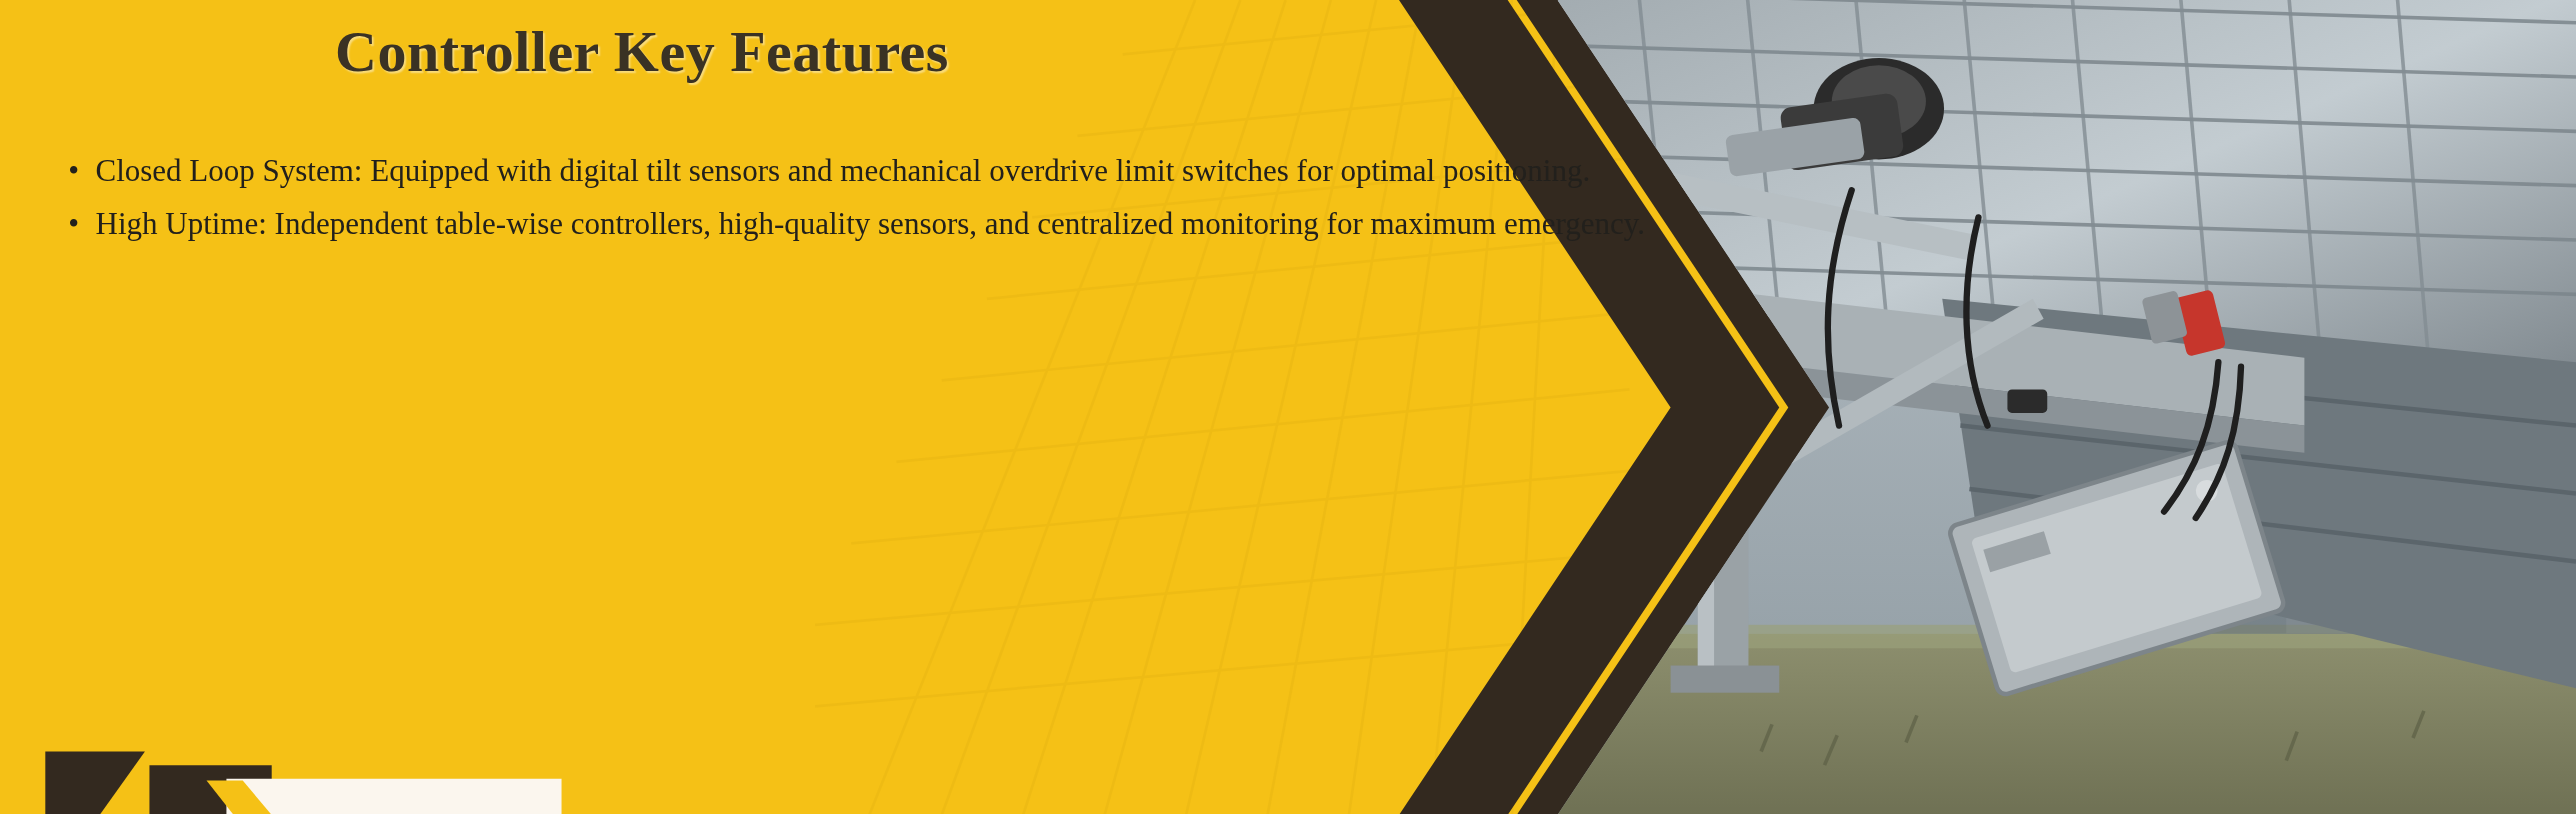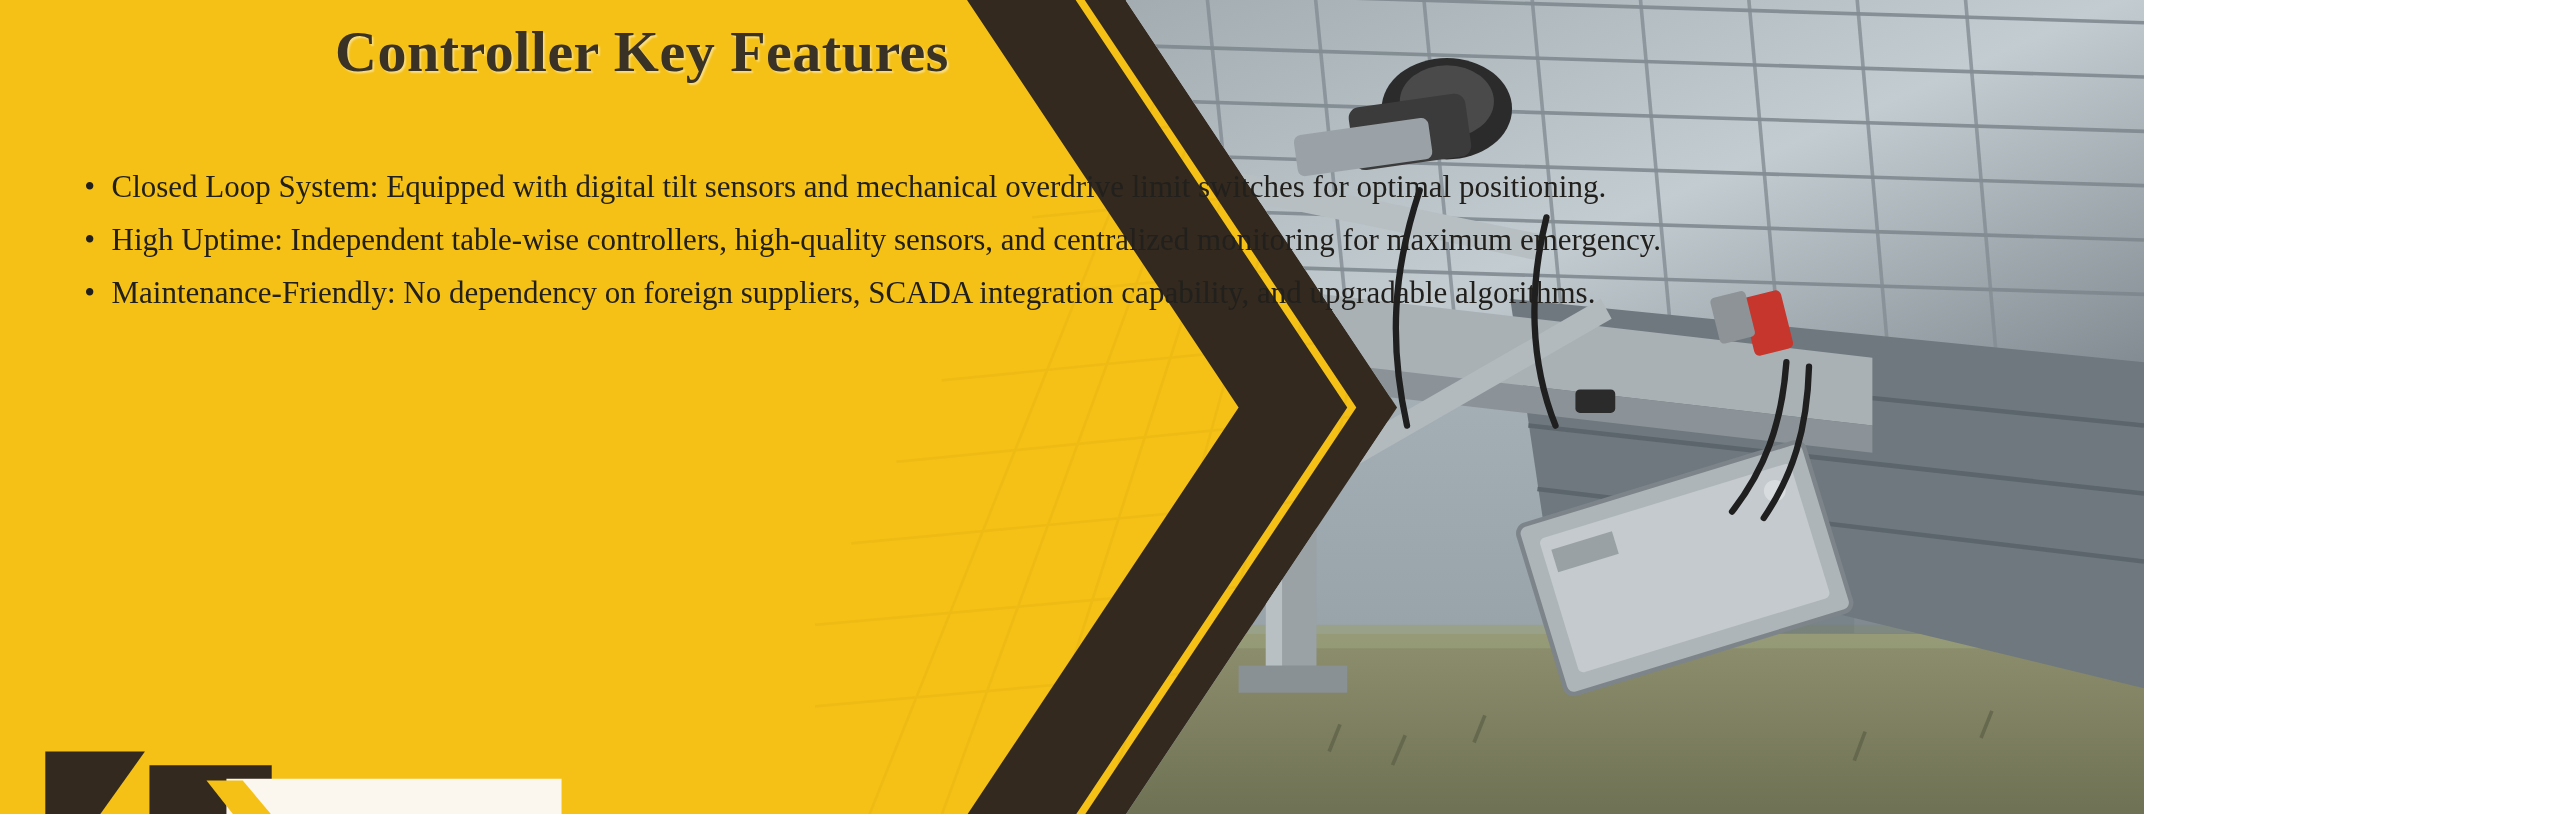--- a/index.html
+++ b/index.html
@@ -2,21 +2,21 @@
 <html style="font-size:14.5px"><head>
 <meta charset="utf-8">
 <style>
   html, body {
     margin: 0;
     padding: 0;
     background: #ffffff;
   }
   #banner {
     position: relative;
-    width: 2144px;
+    width: 2576px;
     height: 815px;
     overflow: hidden;
     background: #f5c116;
     font-family: "Liberation Serif", serif;
   }
 
   
   .bg-lines {
     position: absolute;
     left: 815px;
@@ -55,21 +55,21 @@
     letter-spacing: 0.5px;
     text-shadow: 1.8px 1.8px 1.8px rgba(255,255,255,0.45);
     white-space: nowrap;
   }
 
   ul.features {
     position: absolute;
     left: 36px;
     top: 145px;
     width: 1720px;
-    margin: 16px;
+    margin: 0;
     padding: 0 0 0 45px;
     list-style: none;
   }
   ul.features li {
     position: relative;
     font-size: 31px;
     line-height: 52px;
     color: #22201c;
     margin: 0 0 0.9px 0;
     padding-left: 14.5px;
@@ -233,17 +233,16 @@
     <polygon points="165,95 300,95 300,150 165,150" fill="#33291f"></polygon>
     <polygon points="250,110 620,110 620,150 250,150" fill="#fbf6ee"></polygon>
     <polygon points="228,112 268,112 300,150 258,150" fill="#f5c116"></polygon>
   </svg>
 
   <div class="title">Controller Key Features</div>
 
   <ul class="features">
     <li> Closed Loop System: Equipped with digital tilt sensors and mechanical overdrive limit switches for optimal positioning.</li>
     <li>High Uptime: Independent table-wise controllers, high-quality sensors, and centralized monitoring for maximum emergency.</li>
-    <li>Maintenance-Friendly: No dependency on foreign suppliers, SCADA integration capability, and upgradable algorithms.</li>
   </ul>
 
 </div>
 
 
 </body></html>

